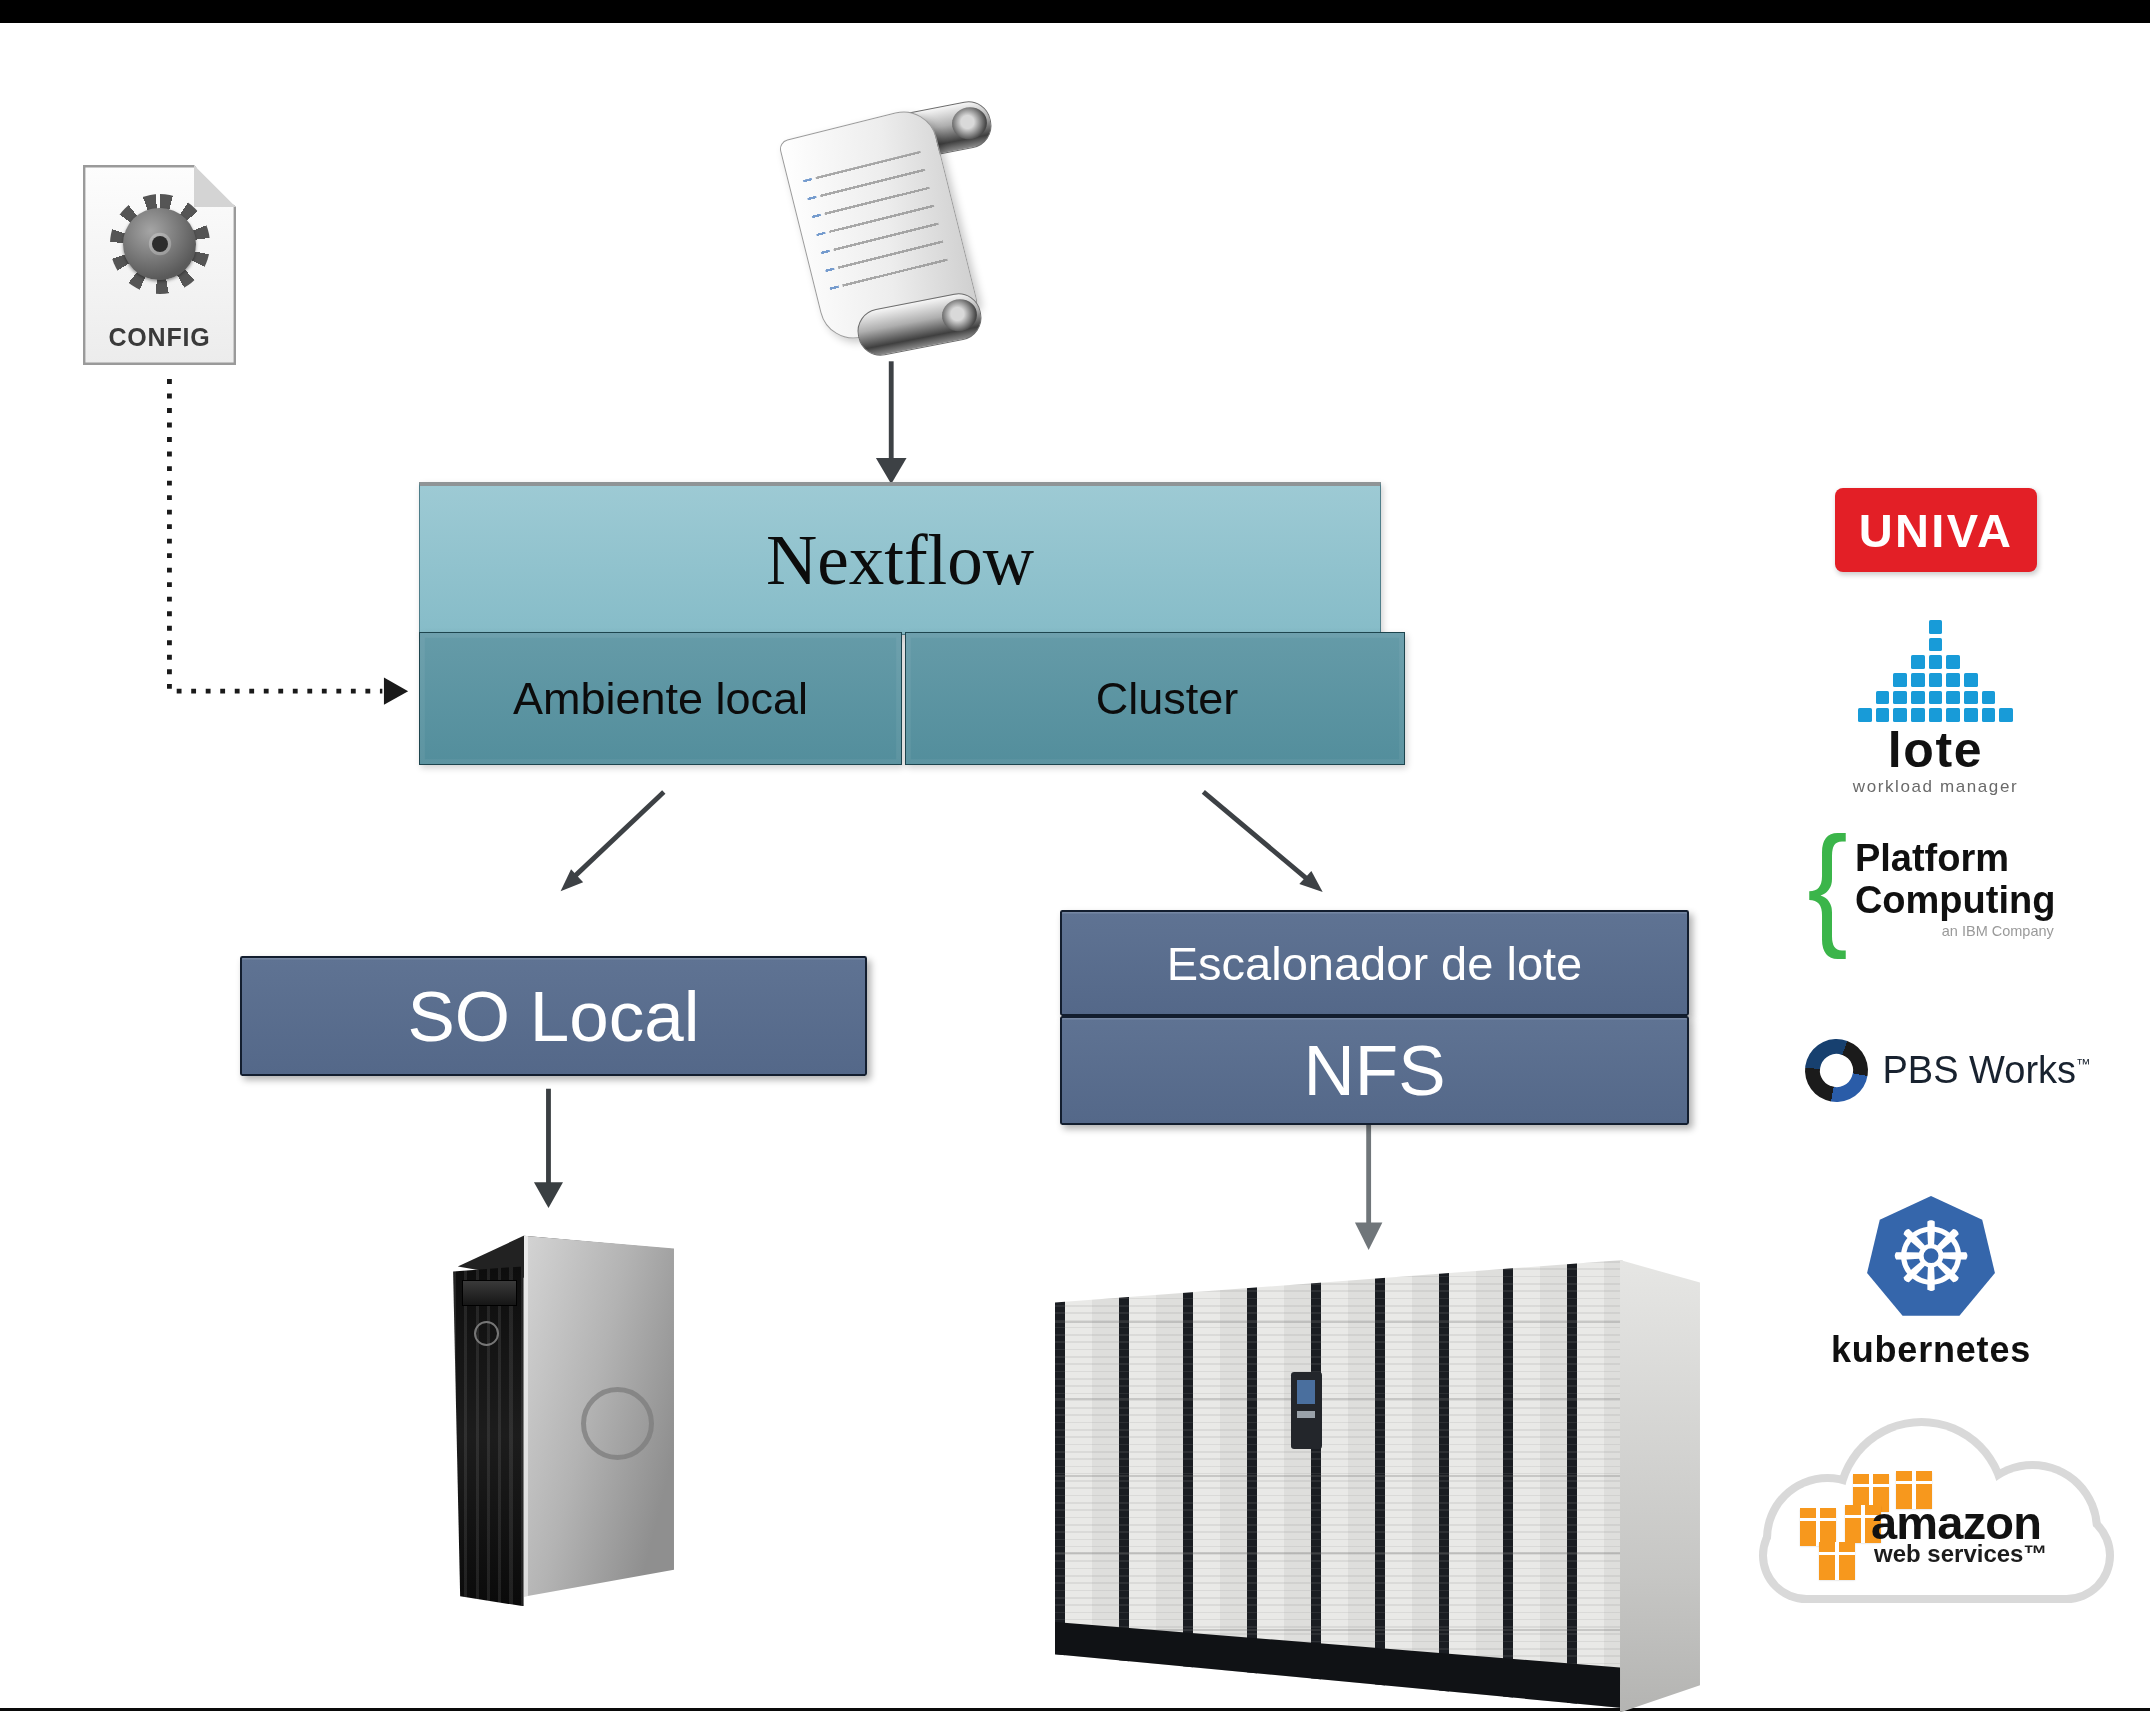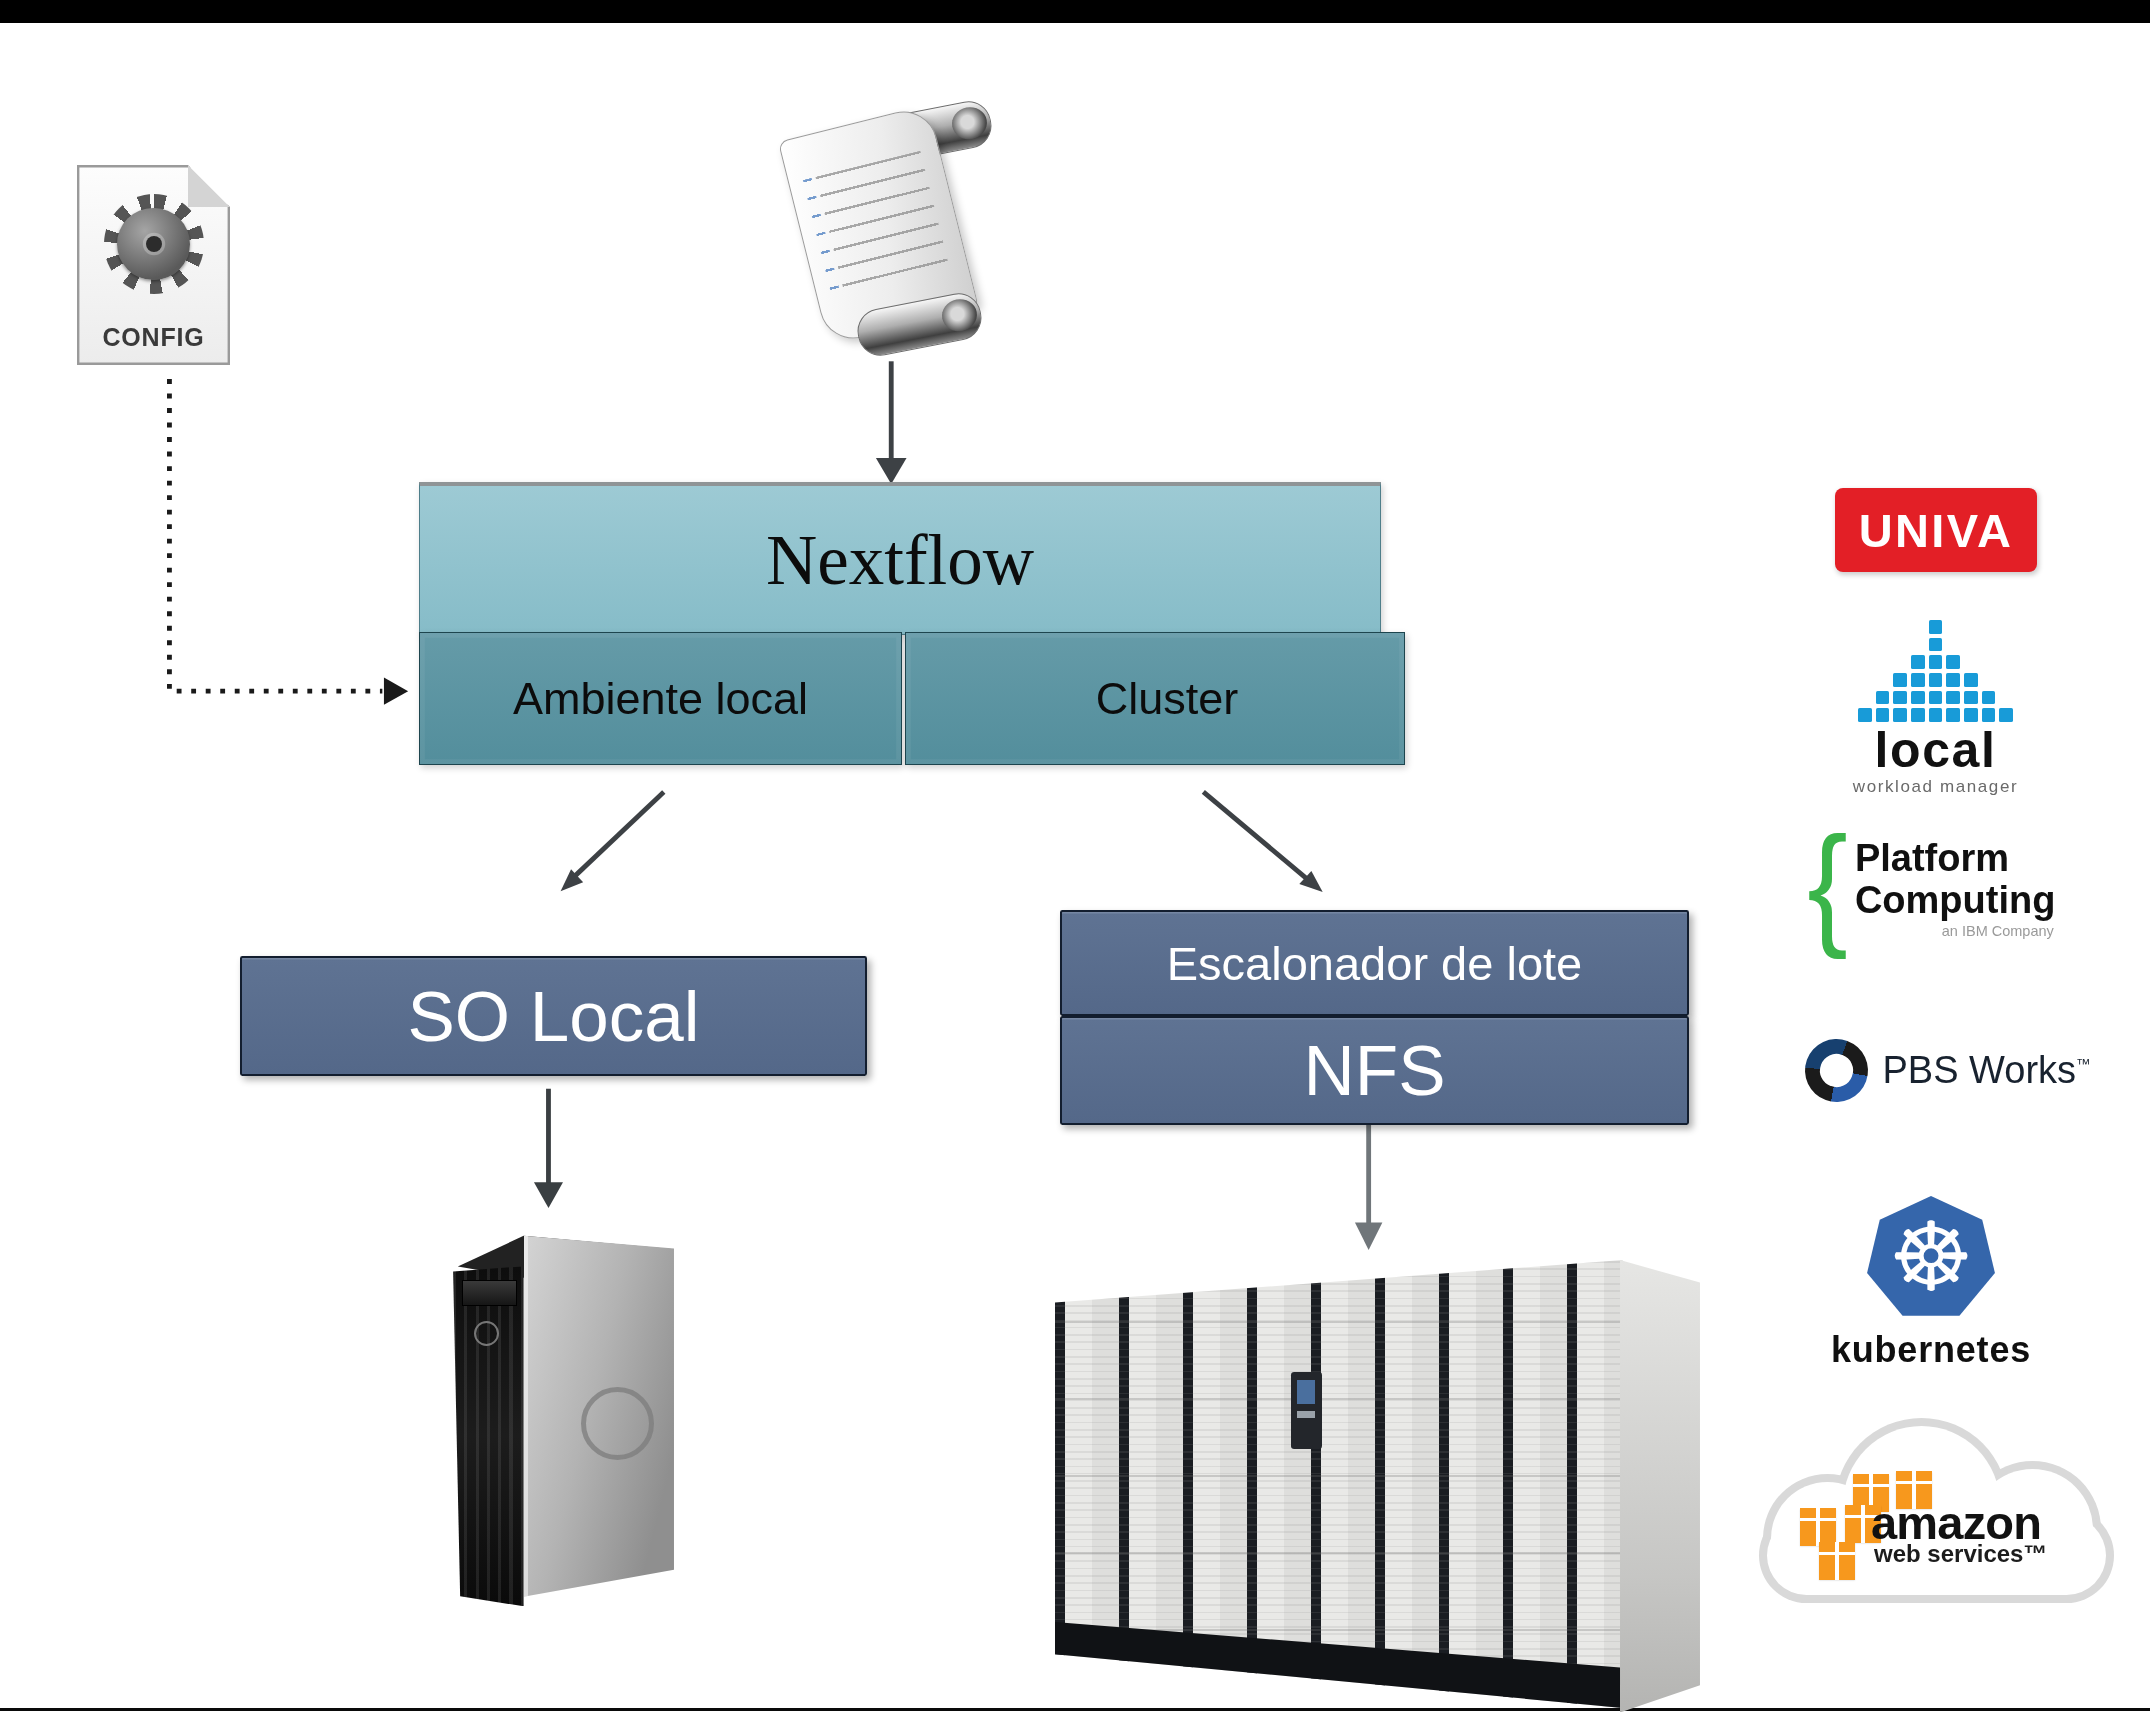--- a/index.html
+++ b/index.html
@@ -5,21 +5,21 @@
   html,body{margin:0;padding:0;background:#fff;}
   body{font-family:"Liberation Sans", sans-serif;}
   .canvas{position:relative;width:2151px;height:1721px;background:#ffffff;overflow:hidden;}
   .abs{position:absolute;}
 
   
   .top-bar{left:0;top:0;width:2151px;height:22.6px;background:#000;}
   .bottom-rule{left:0;top:1708px;width:2151px;height:3.2px;background:#0a0a0a;}
 
   
-  .config{left:77px;top:165px;width:153px;height:200px;background:linear-gradient(#fdfdfd,#ececec);
+  .config{left:83px;top:165px;width:153px;height:200px;background:linear-gradient(#fdfdfd,#ececec);
     box-shadow:inset 0 0 0 2.4px #9a9a9a, 2.4px 3.2px 6.5px rgba(0,0,0,.18);
     clip-path:polygon(0 0, calc(100% - 42px) 0, 100% 42px, 100% 100%, 0 100%);}
   .config .fold{position:absolute;top:0;right:0;width:42px;height:42px;background:#d4d4d4;
     clip-path:polygon(0 0, 100% 100%, 0 100%);box-shadow:-1.6px 1.6px 2.4px rgba(0,0,0,.2);}
   .gear{position:absolute;left:50%;top:29px;width:100px;height:100px;transform:translateX(-50%);}
   .gear::before{content:"";position:absolute;inset:0;border-radius:50%;
     background:repeating-conic-gradient(#555 0deg 15deg, rgba(0,0,0,0) 15deg 34deg);}
   .gear::after{content:"";position:absolute;inset:13.7px;border-radius:50%;
     background:radial-gradient(circle at 38% 32%, #a5a5a5, #5a5a5a 72%);box-shadow:0 1.6px 3.2px rgba(0,0,0,.4);}
   .gear-hole{position:absolute;left:50%;top:50%;width:16px;height:16px;margin:-8px 0 0 -8px;border-radius:50%;
@@ -275,21 +275,21 @@
           <div class="slurm-block" style="background: rgb(24, 155, 216);"></div>
         </div>
         <div class="slurm-col">
           <div class="slurm-block" style="background: rgb(24, 155, 216);"></div>
           <div class="slurm-block" style="background: rgb(24, 155, 216);"></div>
         </div>
         <div class="slurm-col">
           <div class="slurm-block" style="background: rgb(24, 155, 216);"></div>
         </div>
       </div>
-    <div class="slurm-name">local</div>
+    <div class="slurm-name">lote</div>
     <div class="slurm-tag">workload manager</div>
   </div>
 
   <div class="abs platform">
     <div class="platform-row">
       <div class="platform-brace" style="color: rgb(59, 181, 74);">{</div>
       <div class="platform-lines">
         <div class="platform-l1">Platform</div>
         <div class="platform-l2">Computing</div>
         <div class="platform-tag">an IBM Company</div>

